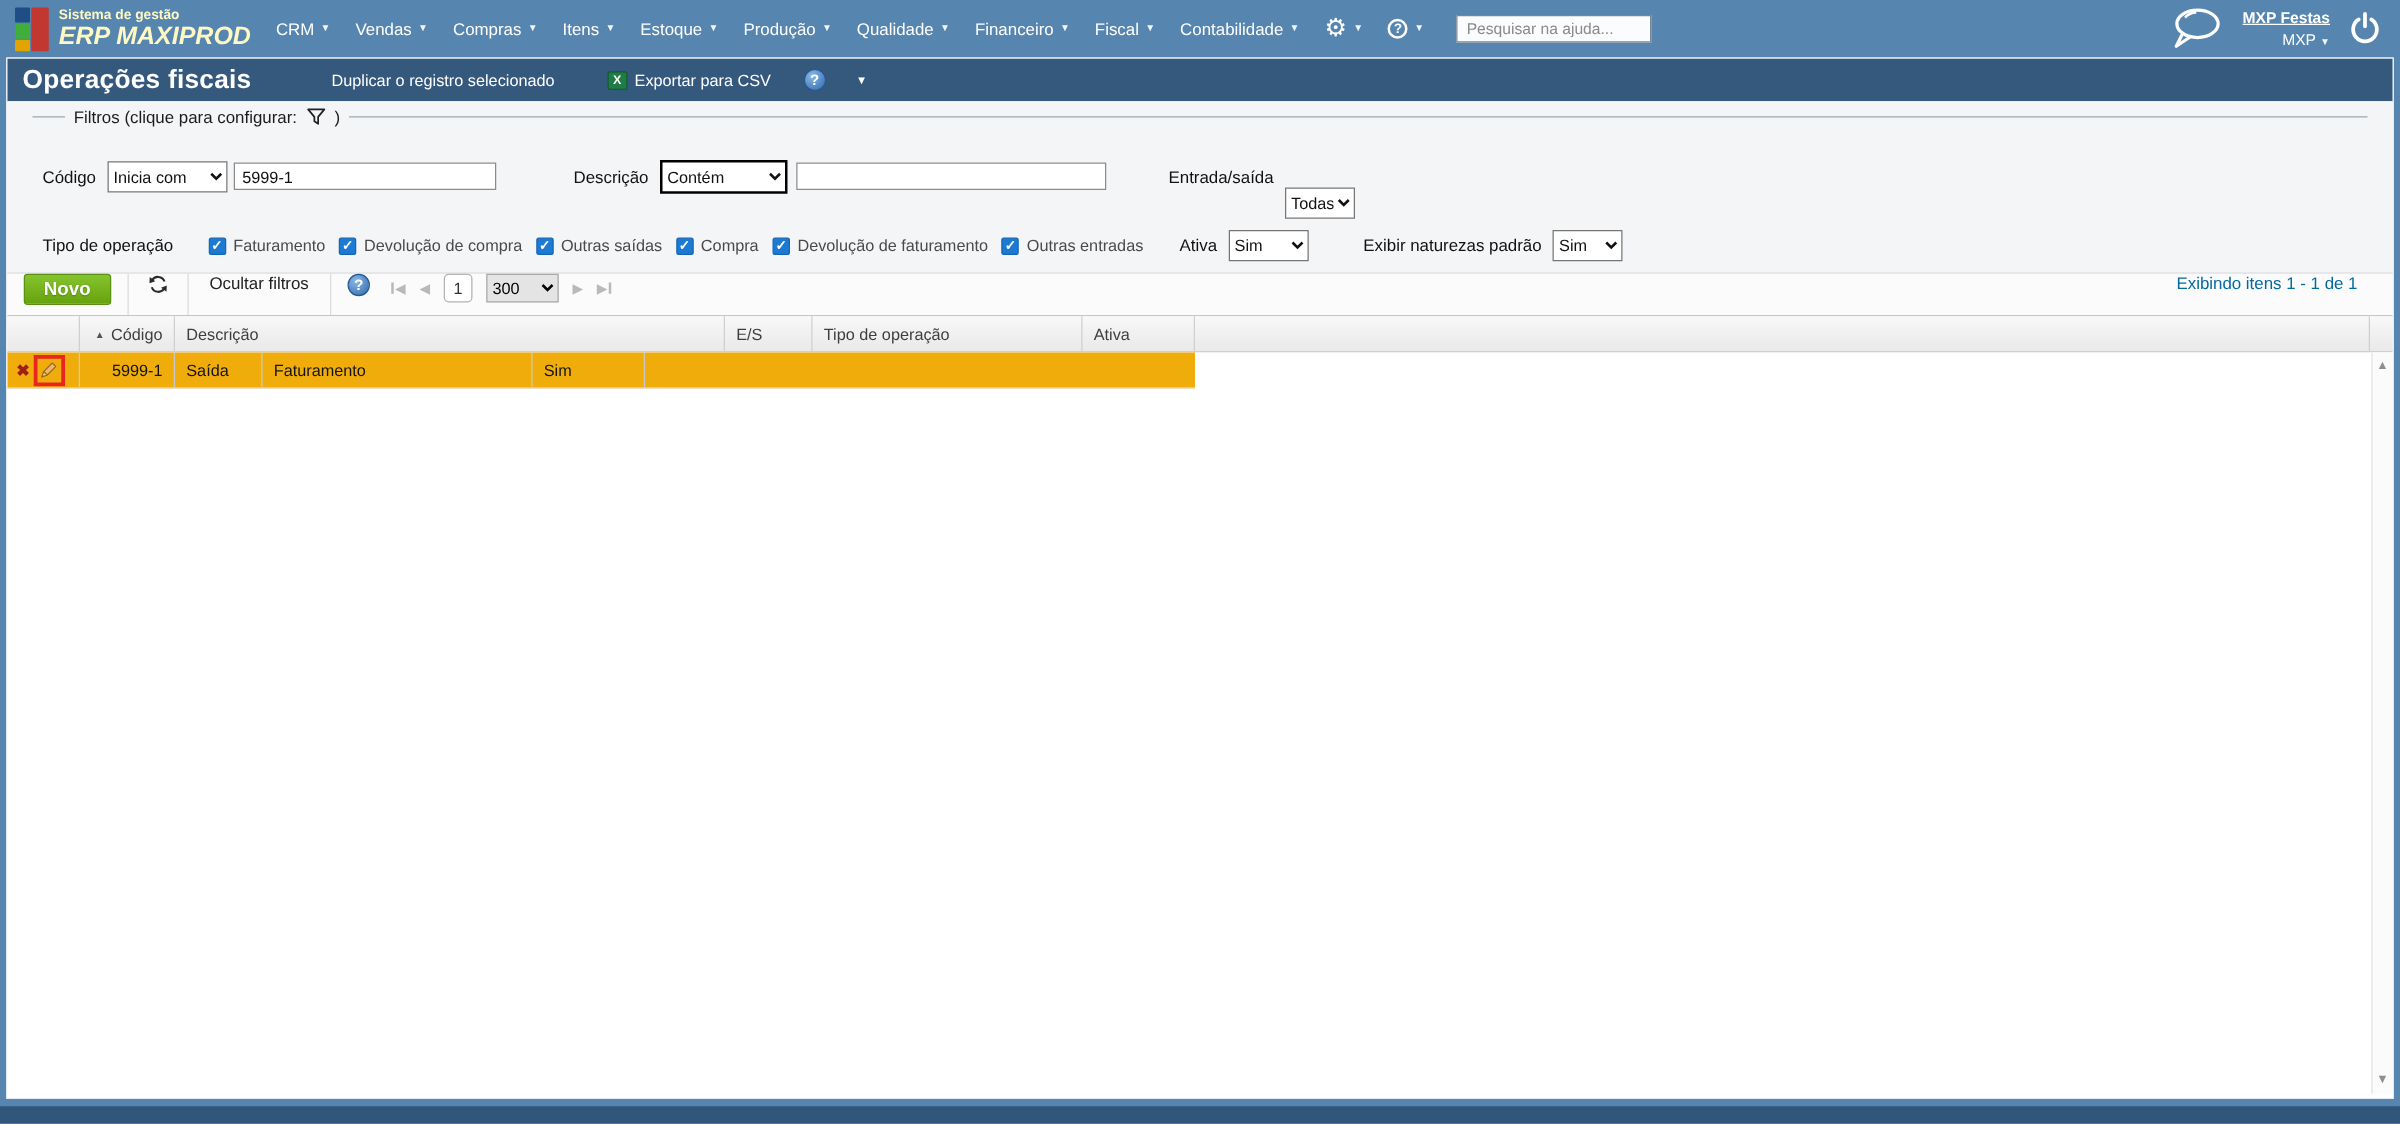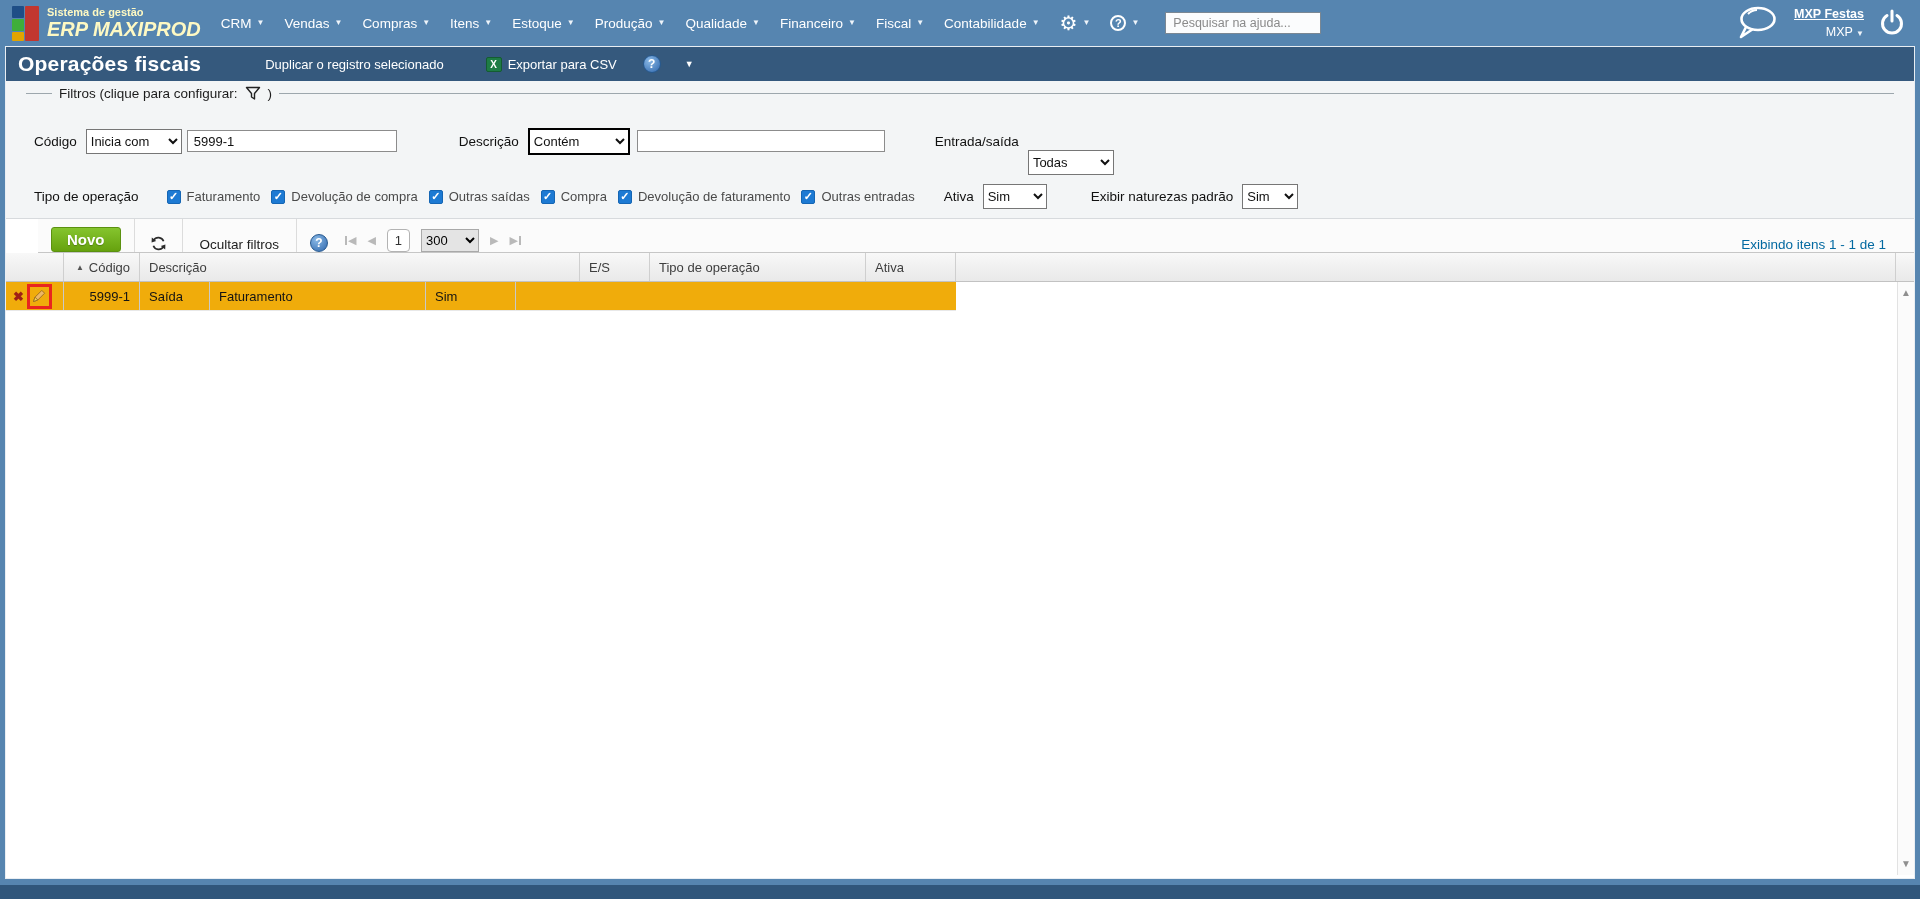--- a/index.html
+++ b/index.html
@@ -77,35 +77,35 @@
          font-family:"Liberation Sans", sans-serif; }
   .txt { height:22px; border:1px solid #8c8c8c; font-size:13px; color:#111; padding:0 6px;
          font-family:"Liberation Sans", sans-serif; }
   .lbl-codigo { margin-left:8px; margin-right:9px; }
   .sel-inicia { width:96px; }
   .txt-codigo { width:210px; margin-left:5px; }
   .lbl-desc   { margin-left:62px; margin-right:9px; }
   .sel-contem { width:102px; border:2px solid #000; height:27px; }
   .txt-desc   { width:248px; margin-left:7px; }
   .lbl-es     { margin-left:50px; margin-right:9px; }
-  .sel-todas  { width:86px;margin-top:43px; }
+  .sel-todas  { width:56px;margin-top:43px; }
   .lbl-tipo   { margin-left:8px; margin-right:28px; }
   .chk { display:flex; align-items:center; gap:6px; margin-right:11px; font-size:13px; color:#4a4a4a;
          cursor:pointer; white-space:nowrap; }
   .checkbox { width:14px; height:14px; background:#1d7ad3; border:1px solid #1566b4; border-radius:2px;
               color:#fff; display:flex; align-items:center; justify-content:center; }
   .checkbox::after { content:"✓"; font-size:11px; font-weight:bold; }
   .lbl-ativa  { margin-left:18px; margin-right:9px; }
   .sel-ativa  { width:64px; }
   .lbl-exibir { margin-left:44px; margin-right:9px; }
   .sel-exibir { width:56px; }
 
   
   .toolbar { height:34px; flex:none; background:#fbfbfb; border-bottom:1px solid #c6c6c6;
-             display:flex; align-items:flex-end;margin-left:32px; }
+             display:flex; align-items:flex-start; }
   .btn-novo { margin:0 13px; background:linear-gradient(#85c42e,#66a20e); border:1px solid #5b9110;
               border-radius:3px; color:#fff; font-weight:bold; font-size:15px; padding:3px 15px;
               cursor:pointer; font-family:"Liberation Sans", sans-serif; text-shadow:0 1px 1px rgba(0,0,0,.25); }
   .tb-sep { width:1px; align-self:stretch; background:#dcdcdc; }
   .refresh-btn { padding:0 15px; cursor:pointer; display:flex; align-items:center; }
   .hide-filters { padding:0 17px; font-size:13.5px; color:#222; cursor:pointer; }
   .toolbar .help-circle { margin:0 13px; }
   .pager { display:flex; align-items:center; gap:11px; margin-left:4px; }
   .pg-btn { display:flex; align-items:center; gap:1px; color:#b9b9b9; font-size:11px; cursor:pointer; }
   .pg-bar { width:2px; height:9px; background:#b9b9b9; display:inline-block; }

